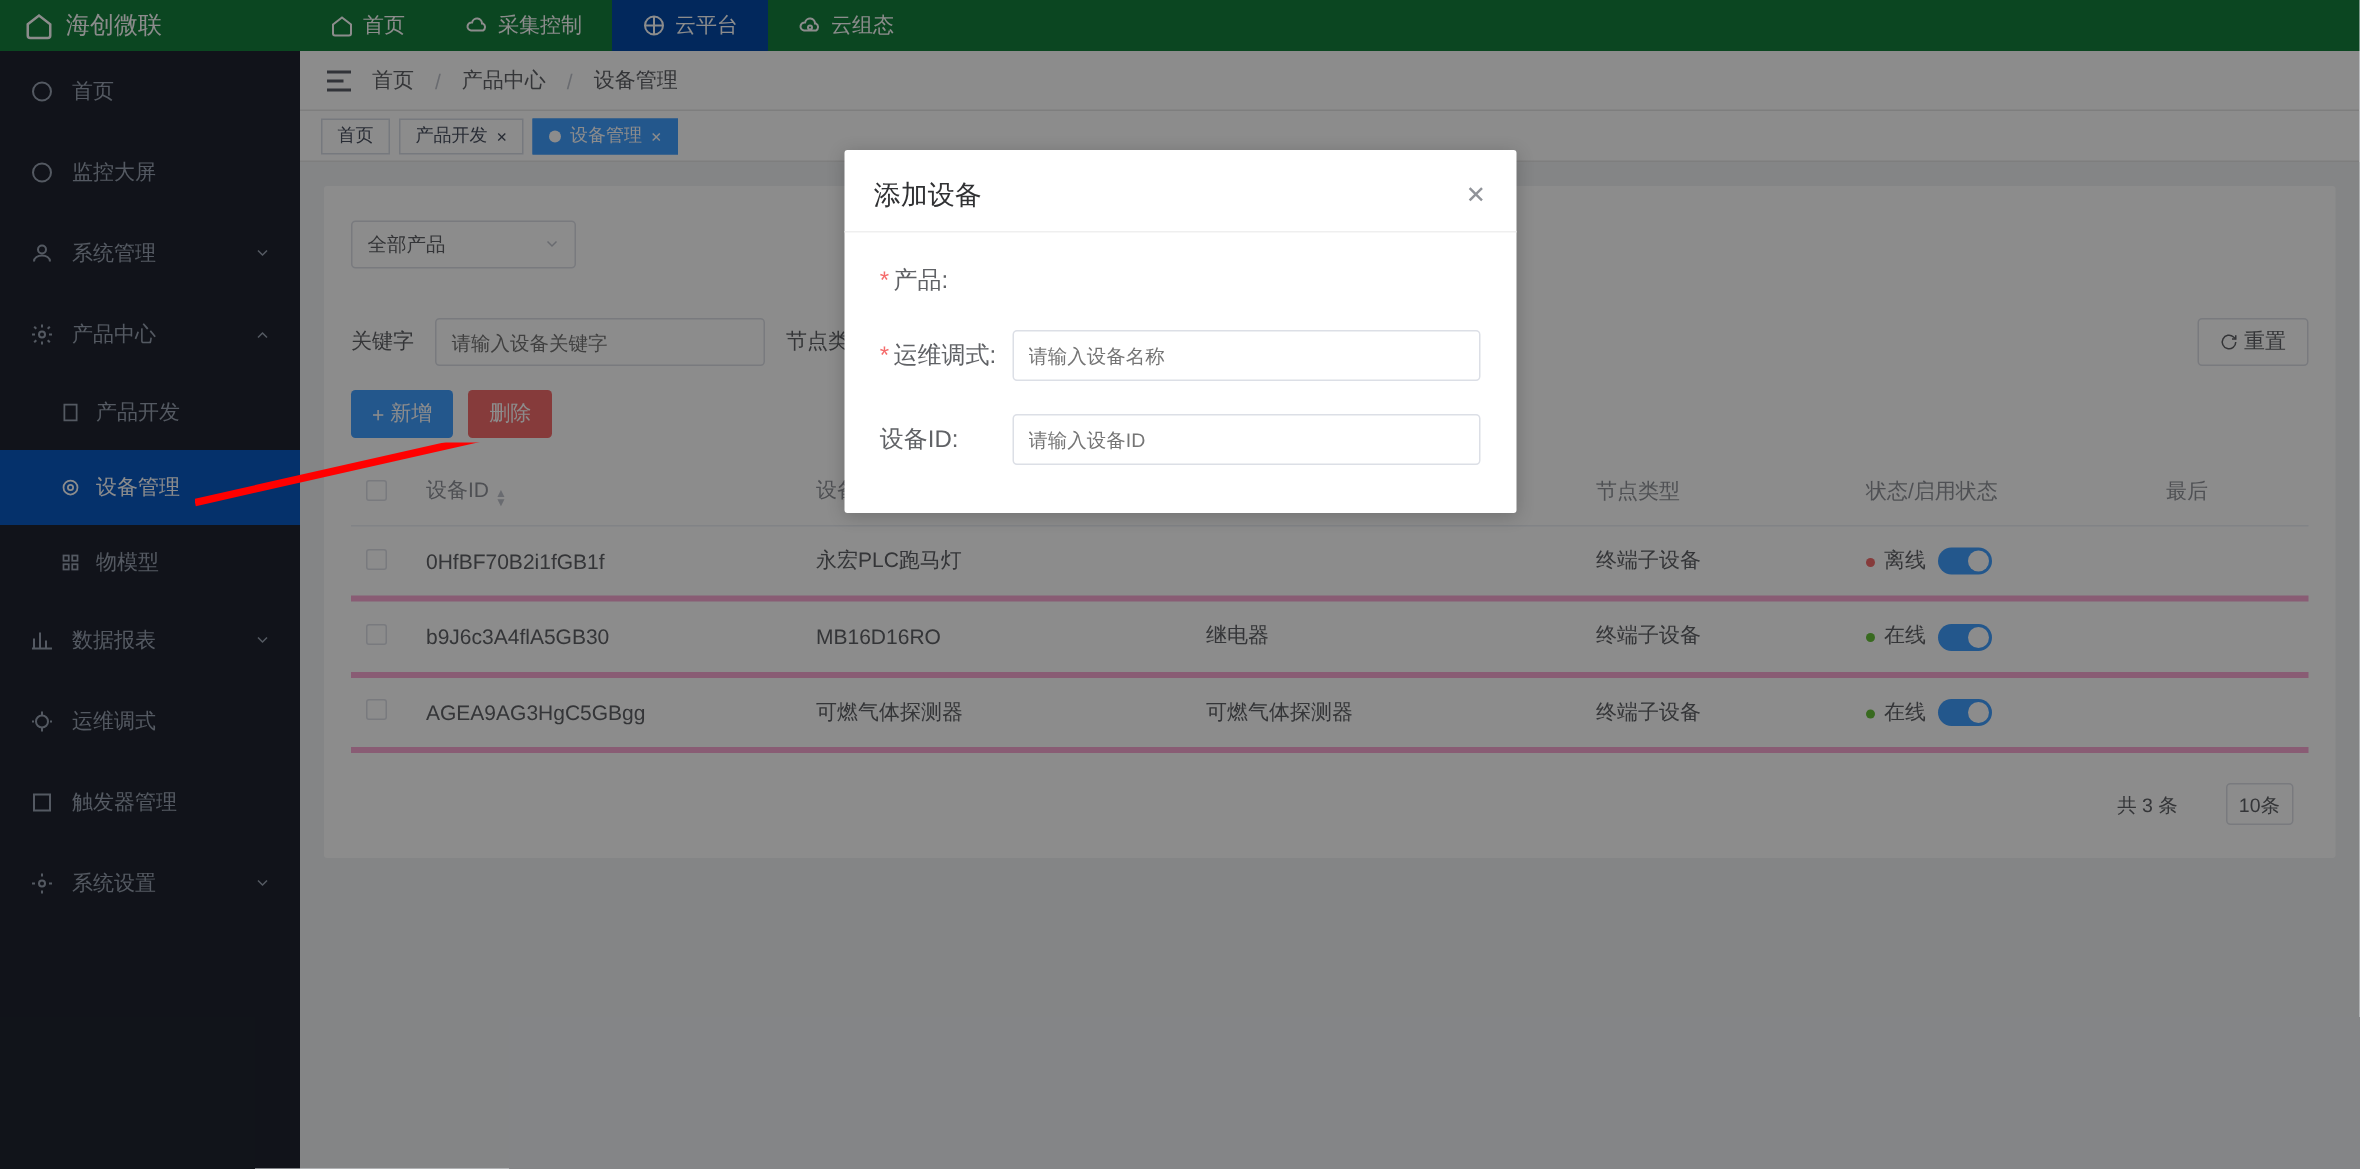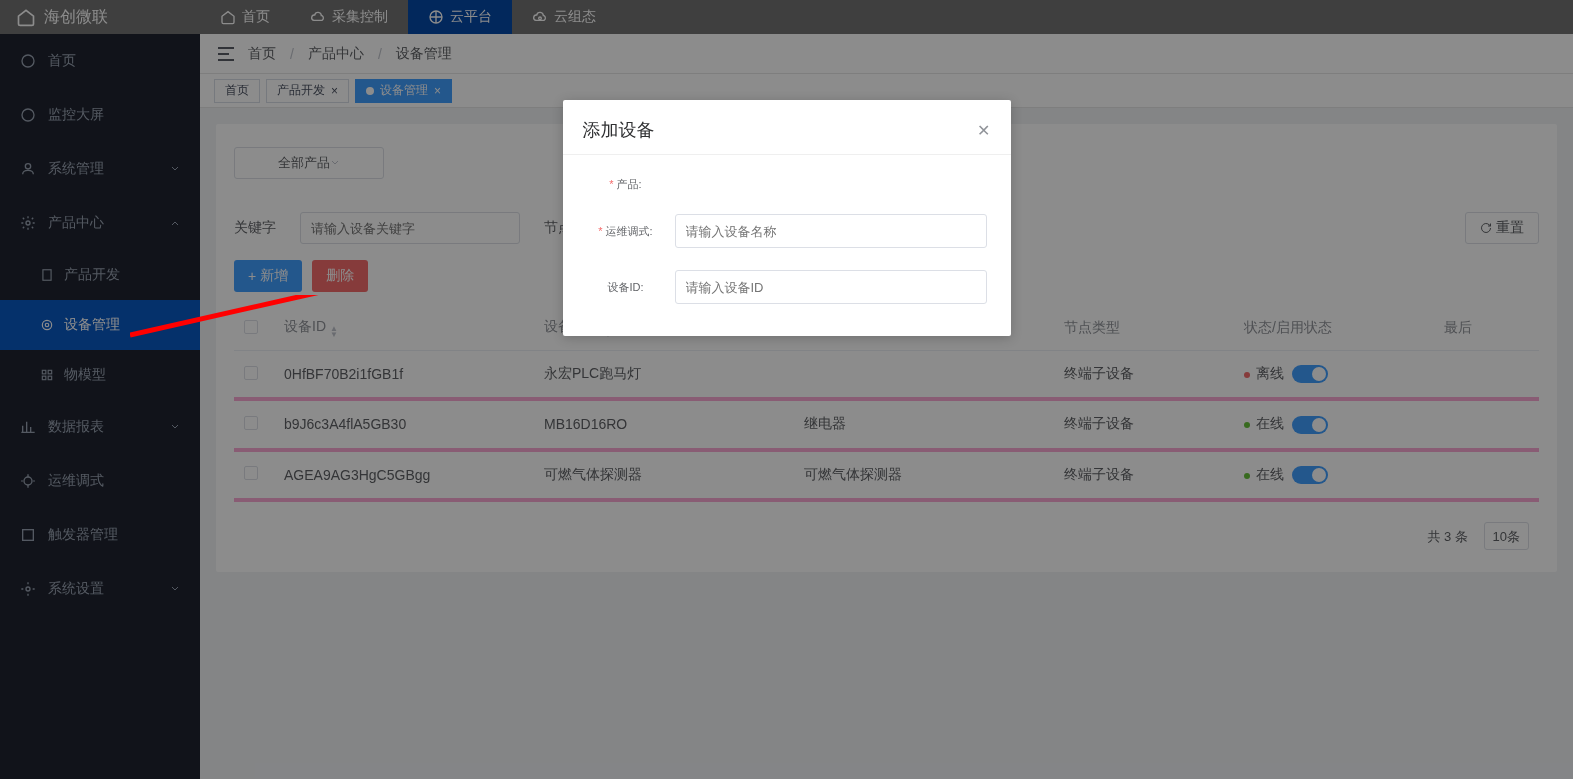--- a/index.html
+++ b/index.html
@@ -1,18 +1,18 @@
 <!DOCTYPE html>
 <html><head>
 <meta charset="utf-8">
 <style>
 * { margin: 0; padding: 0; box-sizing: border-box; font-family: -apple-system, "Microsoft YaHei", sans-serif; }
 body { width: 1573px; height: 779px; overflow: hidden; position: relative; background: #f0f2f5; }
 
-.topnav { height: 34px; background: #737373; display: flex; align-items: center; color: #fff; font-size: 14px; }
+.topnav { height: 34px; background: #15803d; display: flex; align-items: center; color: #fff; font-size: 14px; }
 .brand { width: 200px; display: flex; align-items: center; padding-left: 16px; gap: 8px; font-size: 16px; }
 .brand svg { width: 20px; height: 20px; }
 .topnav .navitem { padding: 0 20px; height: 34px; display: flex; align-items: center; gap: 6px; cursor: pointer; }
 .topnav .navitem.active { background: #054aa8; }
 .topnav .navitem svg { width: 16px; height: 16px; }
 
 .sidebar { position: absolute; left: 0; top: 34px; bottom: 0; width: 200px; background: #1f2430; color: #9aa3b2; font-size: 14px; }
 .sidebar .s-item { height: 54px; display: flex; align-items: center; padding-left: 20px; gap: 12px; cursor: pointer; position: relative; }
 .sidebar .s-item svg { width: 16px; height: 16px; }
 .sidebar .s-item .chev { position: absolute; right: 20px; width: 10px; height: 10px; }
@@ -25,57 +25,57 @@
 .crumbbar .sep { color: #c0c4cc; }
 .tabsbar { height: 34px; display: flex; align-items: center; padding: 0 14px; gap: 6px; background: #fff; border-bottom: 1px solid #e6e6e6; }
 .tabsbar .tab { height: 24px; padding: 0 10px; border: 1px solid #d8dce5; display: inline-flex; align-items: center; font-size: 12px; color: #495060; cursor: pointer; gap: 6px; }
 .tabsbar .tab.active { background: #409eff; color: #fff; border-color: #409eff; }
 .tabsbar .tab .dot { width: 8px; height: 8px; border-radius: 50%; background: #fff; }
 .tabsbar .tab .close { font-size: 12px; }
 
 .content { padding: 16px; }
 .card { background: #fff; padding: 14px 18px; border-radius: 2px; }
 .row1 { display: flex; gap: 60px; align-items: center; }
-.select { width: 150px; height: 32px; border: 1px solid #dcdfe6; border-radius: 3px; display: flex; align-items: center; padding: 0 10px; color: #606266; font-size: 13px; justify-content: center; }
+.select { width: 150px; height: 32px; border: 1px solid #dcdfe6; border-radius: 3px; display: flex; align-items: center; padding: 0 10px; color: #606266; font-size: 13px; justify-content: space-between; }
 .statblock { display: flex; flex-direction: column; gap: 6px; }
 .statblock .lbl { color: #909399; font-size: 13px; display: flex; align-items: center; gap: 6px; }
 .statblock .val { font-size: 22px; color: #303133; }
 .statblock .sdot { width: 6px; height: 6px; border-radius: 50%; background: #409eff; display: inline-block; }
 .qicon { width: 14px; height: 14px; border-radius: 50%; background: #c0c4cc; color: #fff; display: inline-flex; align-items: center; justify-content: center; font-size: 10px; }
 
-.row2 { display: flex; align-items: center; gap: 24px; margin-top: 24px; }
+.row2 { display: flex; align-items: center; gap: 14px; margin-top: 24px; }
 .row2 .flabel { color: #606266; font-size: 14px; }
 .row2 input.txt { height: 32px; width: 220px; border: 1px solid #dcdfe6; border-radius: 3px; padding: 0 10px; font-size: 13px; }
 .btn { height: 32px; border-radius: 3px; padding: 0 14px; display: inline-flex; align-items: center; font-size: 14px; cursor: pointer; gap: 4px; border: none; }
 .btn.primary { background: #409eff; color: #fff; }
 .btn.default { background: #fff; border: 1px solid #dcdfe6; color: #606266; }
 .btn.danger { background: #f56c6c; color: #fff; }
 
 .row3 { margin-top: 16px; display: flex; gap: 10px; }
 .table { margin-top: 14px; width: 100%; border-collapse: collapse; font-size: 14px; color: #606266; }
 .table th { text-align: left; font-weight: 500; color: #909399; padding: 12px 10px; border-bottom: 1px solid #ebeef5; }
 .table td { padding: 14px 10px; border-bottom: 4px solid #f9a8d4; }
 .chk { width: 14px; height: 14px; border: 1px solid #dcdfe6; border-radius: 2px; display: inline-block; }
 .sortarr { display: inline-flex; flex-direction: column; margin-left: 4px; line-height: 6px; color: #c0c4cc; font-size: 8px; }
 .switch { width: 36px; height: 18px; border-radius: 9px; background: #409eff; position: relative; display: inline-block; vertical-align: middle; margin-left: 8px; }
 .switch::after { content: ""; position: absolute; right: 2px; top: 2px; width: 14px; height: 14px; border-radius: 50%; background: #fff; }
 .stdot { width: 6px; height: 6px; border-radius: 50%; display: inline-block; margin-right: 6px; }
 .stdot.red { background: #f56c6c; }
 .stdot.green { background: #67c23a; }
 .pager { text-align: right; padding: 20px 10px 8px; color: #606266; font-size: 13px; }
-.pager .psel { display: inline-block; border: 1px solid #dcdfe6; border-radius: 3px; height: 28px; line-height: 28px; padding: 0 8px; margin-left: 12px; }
+.pager .psel { display: inline-block; border: 1px solid #dcdfe6; border-radius: 3px; height: 28px; line-height: 28px; padding: 0 8px; margin-left: 28px; }
 
 .mask { position: absolute; inset: 0; background: rgba(0,0,0,0.45); }
 .modal { position: absolute; top: 100px; left: 50%; transform: translateX(-50%); width: 448px; background: #fff; border-radius: 2px; box-shadow: 0 2px 12px rgba(0,0,0,.2); }
 .modal .mhead { padding: 18px 20px 12px; display: flex; justify-content: space-between; align-items: center; border-bottom: 1px solid #efefef; }
 .modal .mhead .mtitle { font-size: 18px; color: #303133; }
 .modal .mhead .mclose { color: #909399; cursor: pointer; font-size: 16px; }
 .modal .mbody { padding: 22px 24px 10px; }
 .modal .frow { display: flex; align-items: center; margin-bottom: 22px; }
-.modal .frow .fl { width: 88px; text-align: center; color: #606266; font-size: 11px; padding-right: 10px; }
+.modal .frow .fl { width: 88px; text-align: left; color: #606266; font-size: 16px; padding-right: 10px; }
 .modal .frow .fl .req { color: #f56c6c; margin-right: 3px; }
 .modal .frow .fc { flex: 1; }
 .modal .frow .fc .mselect, .modal .frow .fc .minput { width: 100%; height: 34px; border: 1px solid #dcdfe6; border-radius: 3px; padding: 0 10px; font-size: 13px; color: #c0c4cc; display: flex; align-items: center; justify-content: space-between; }
 .modal .frow .fc .mselect.focus { border-color: #409eff; box-shadow: 0 0 0 2px rgba(64,158,255,.2); }
 .modal .mfoot { padding: 12px 20px 20px; text-align: right; border-top: 1px solid #efefef; }
 .modal .mfoot .btn { margin-left: 8px; }
 
 .arrow { position: absolute; pointer-events: none; }
 
 .hamburger { width: 16px; height: 14px; display: inline-flex; flex-direction: column; justify-content: space-between; }

